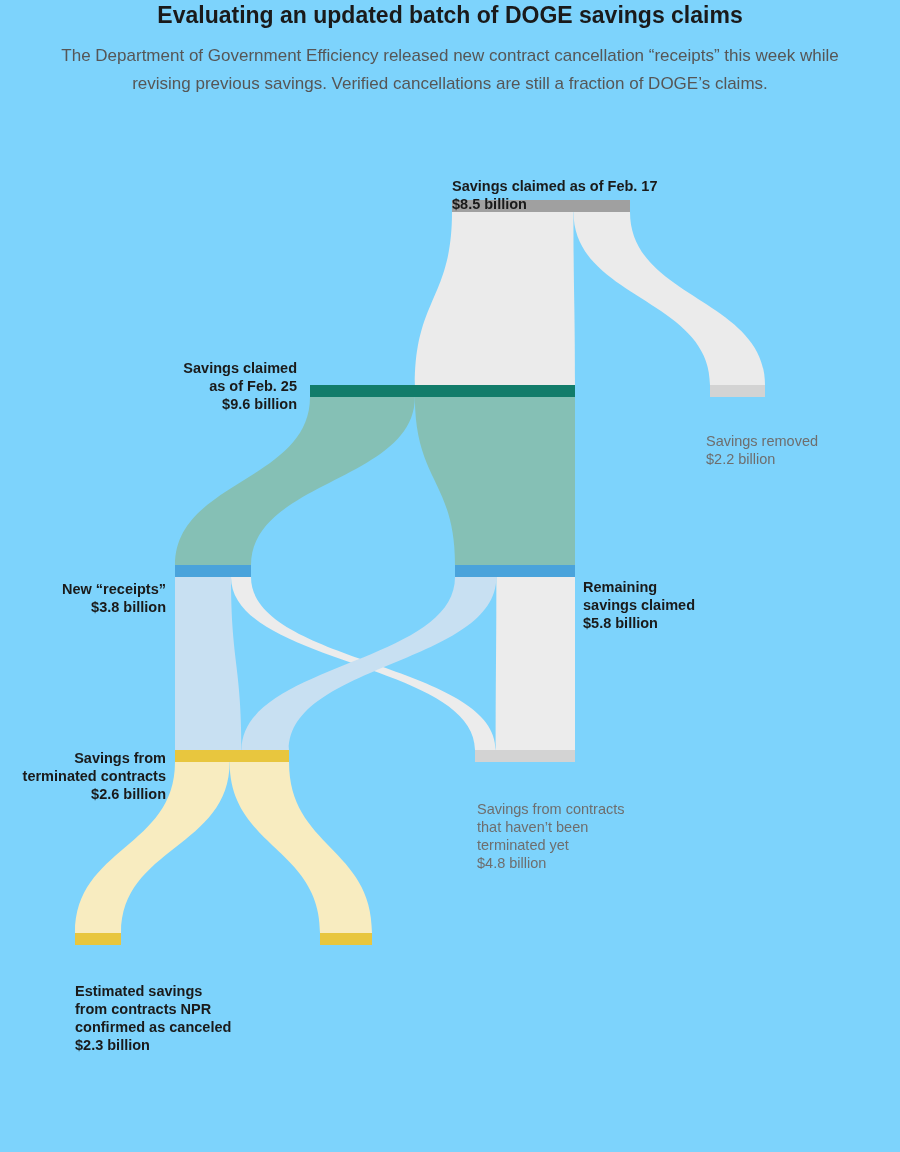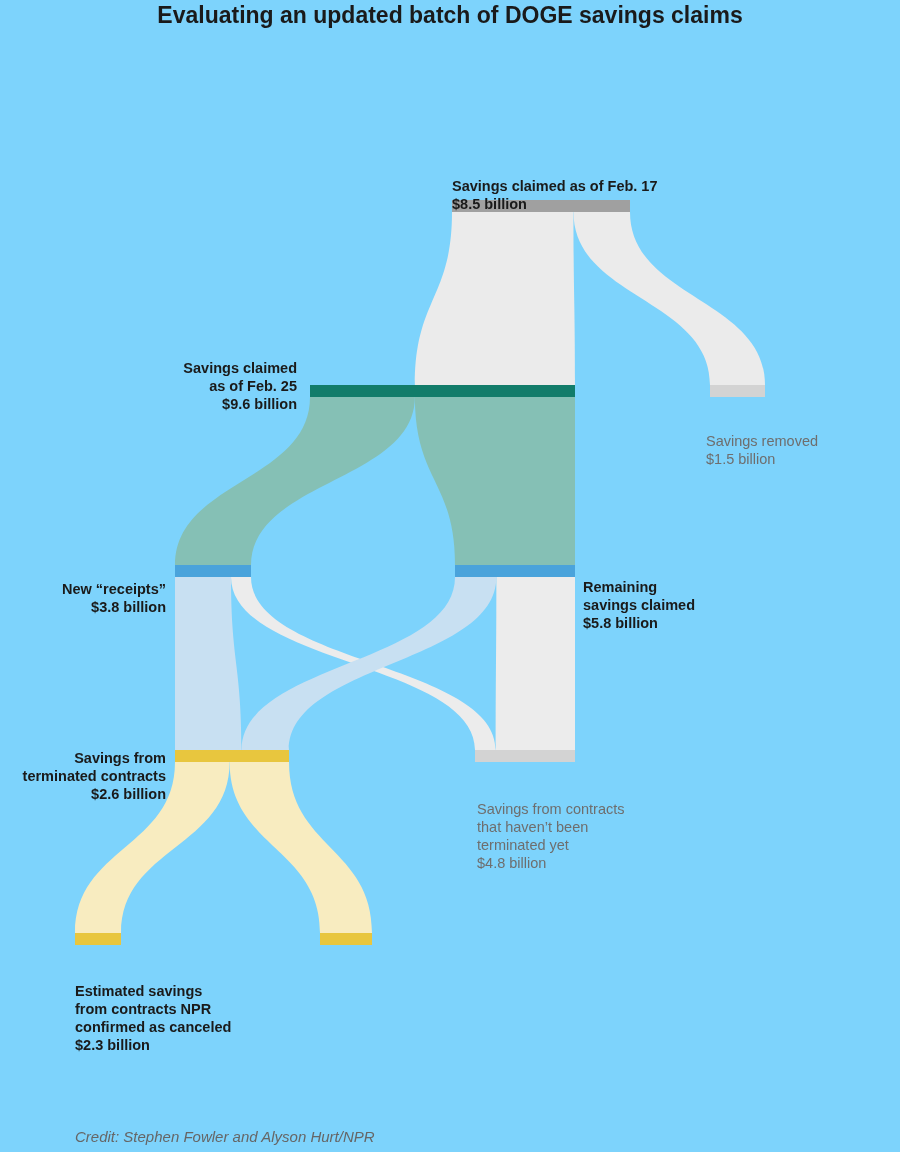--- a/index.html
+++ b/index.html
@@ -51,20 +51,21 @@
     font-size: 15px;
     color: #666666;
   }
 </style>
 </head>
 <body>
 
 <div class="page">
 
   <h1 class="title">Evaluating an updated batch of DOGE savings claims</h1>
+  <p class="subtitle">The Department of Government Efficiency released new contract cancellation “receipts” this week while revising previous savings. Verified cancellations are still a fraction of DOGE’s claims.</p>
 
   <svg id="sankey" class="sankey" width="900" height="1152">
       <path d="M 452 212 C 452 298.5, 414.8958333333333 298.5, 414.8958333333333 385 L 575 385 C 575 298.5, 573.4588235294118 298.5, 573.4588235294118 212 Z" fill="#ebebeb"></path>
       <path d="M 573.4588235294118 212 C 573.4588235294118 298.5, 710 298.5, 710 385 L 765 385 C 765 298.5, 630 298.5, 630 212 Z" fill="#ebebeb"></path>
       <path d="M 231 577 C 231 663.5, 475 663.5, 475 750 L 495.8333333333333 750 C 495.8333333333333 663.5, 251 663.5, 251 577 Z" fill="#ececec"></path>
       <path d="M 496.37931034482756 577 C 496.37931034482756 663.5, 495.8333333333333 663.5, 495.8333333333333 750 L 575 750 C 575 663.5, 575 663.5, 575 577 Z" fill="#ececec"></path>
       <path d="M 310 397 C 310 481, 175 481, 175 565 L 251 565 C 251 481, 414.8958333333333 481, 414.8958333333333 397 Z" fill="#85c0b5"></path>
       <path d="M 414.8958333333333 397 C 414.8958333333333 481, 455 481, 455 565 L 575 565 C 575 481, 575 481, 575 397 Z" fill="#85c0b5"></path>
       <path d="M 175 577 C 175 663.5, 175 663.5, 175 750 L 241.5 750 C 241.5 663.5, 231 663.5, 231 577 Z" fill="#c8e0f2"></path>
       <path d="M 455 577 C 455 663.5, 241.5 663.5, 241.5 750 L 289 750 C 289 663.5, 496.37931034482756 663.5, 496.37931034482756 577 Z" fill="#c8e0f2"></path>
@@ -80,33 +81,32 @@
       <rect x="75" y="933" width="46" height="12" fill="#e8c63e"></rect>
       <rect x="320" y="933" width="52" height="12" fill="#e8c63e"></rect>
     </svg>
 
   <div class="lbl bold" style="left:452px; top:149px;">Savings claimed as of Feb. 17
 $8.5 billion</div>
   <div class="lbl bold right" style="right:603px; top:331px;">Savings claimed
 as of Feb. 25
 $9.6 billion</div>
   <div class="lbl gray" style="left:706px; top:404px;">Savings removed
-$1.5 billion</div>
+$2.2 billion</div>
   <div class="lbl bold right" style="right:734px; top:552px;">New “receipts”
 $3.8 billion</div>
   <div class="lbl bold" style="left:583px; top:550px;">Remaining
 savings claimed
 $5.8 billion</div>
   <div class="lbl bold right" style="right:734px; top:721px;">Savings from
 terminated contracts
 $2.6 billion</div>
   <div class="lbl gray" style="left:477px; top:772px;">Savings from contracts
 that haven’t been
 terminated yet
 $4.8 billion</div>
   <div class="lbl bold" style="left:75px; top:954px;">Estimated savings
 from contracts NPR
 confirmed as canceled
 $2.3 billion</div>
 
-  <div class="foot" style="left:75px; top:1128px;">Credit: Stephen Fowler and Alyson Hurt/NPR</div>
 
 </div>
 
 </body></html>

